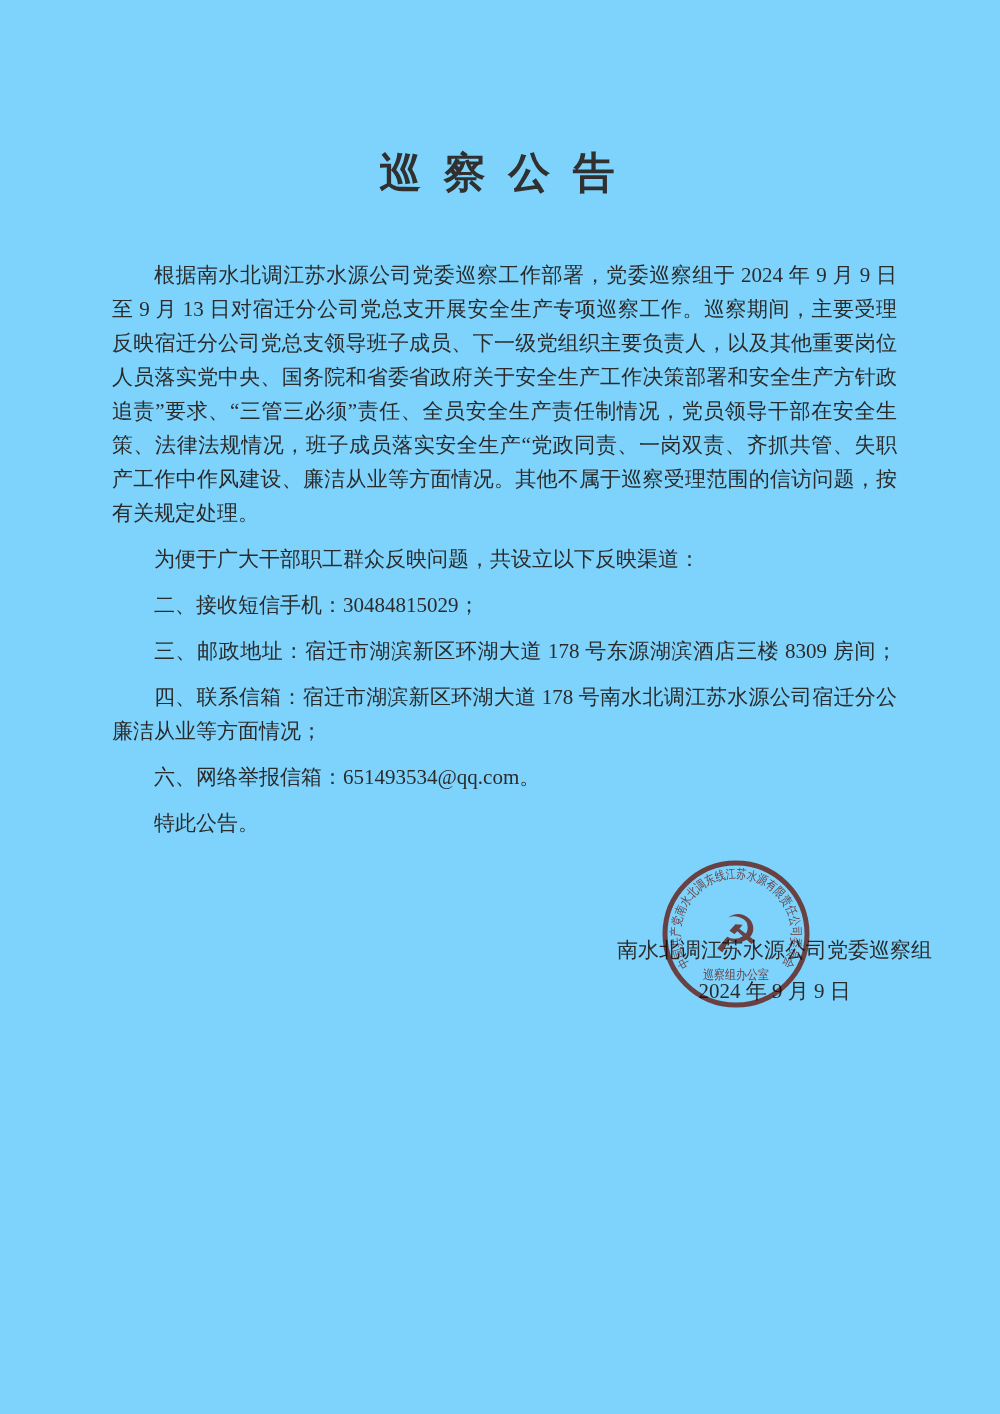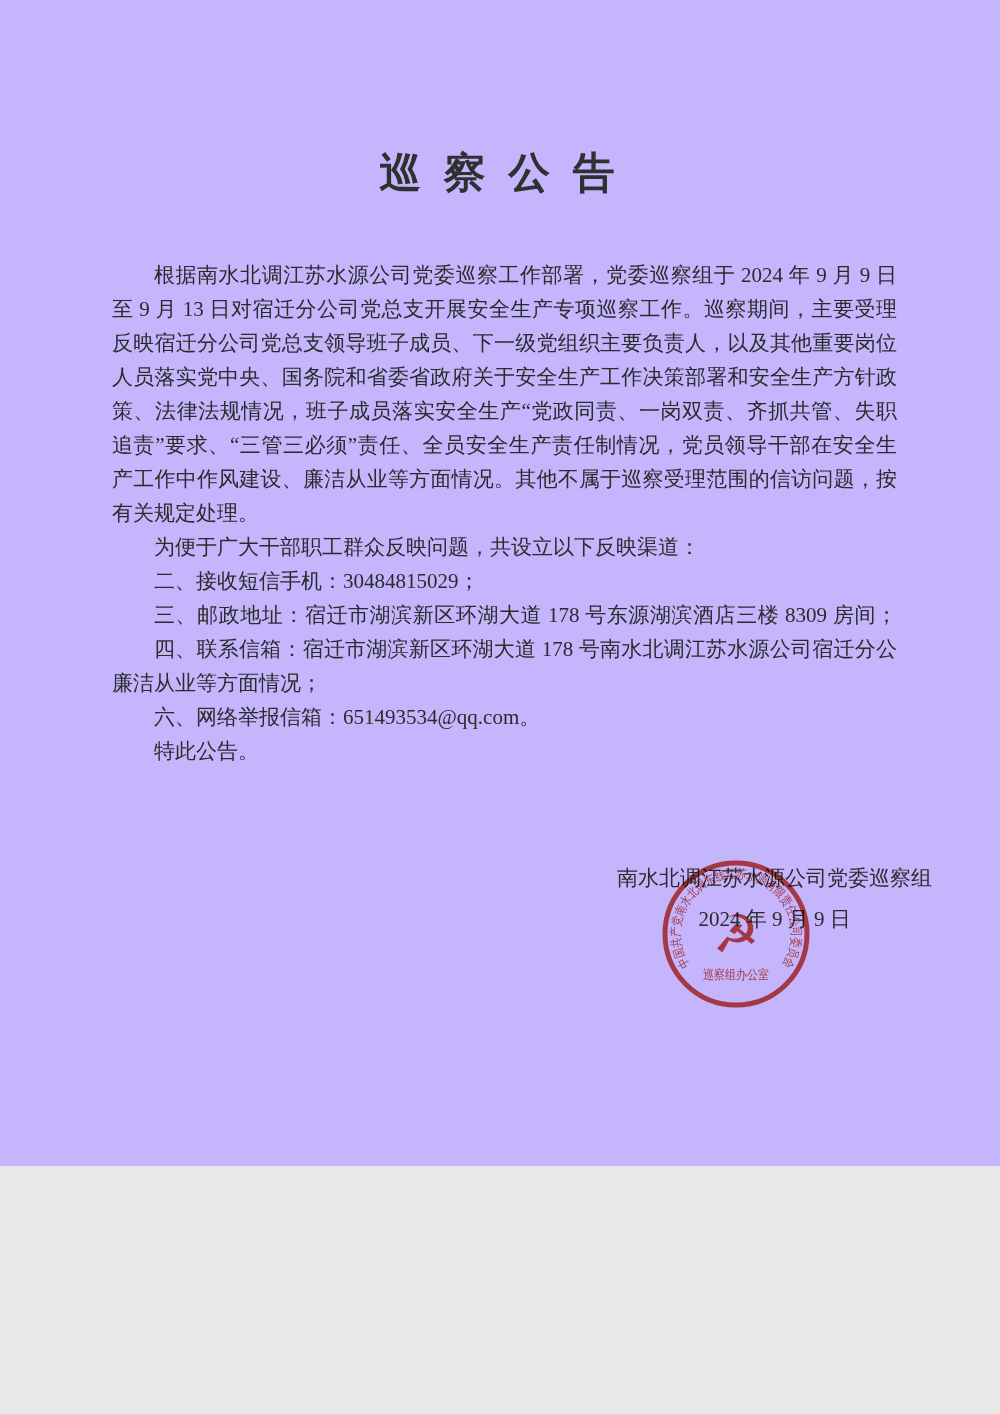--- a/index.html
+++ b/index.html
@@ -1,21 +1,21 @@
 <!DOCTYPE html>
 <html><head>
 <meta charset="utf-8">
 <style>
   html,body { margin:0; padding:0; background:#e8e8e8; }
   .page {
     position: relative;
     width: 1000px;
-    height: 1166px;
+    height: 1414px;
     margin: 0 auto;
-    background: #c4b5fd;
+    background: #7dd3fc;
     color: #2e2e2e;
     font-family: "Liberation Serif", "DejaVu Serif", serif;
     overflow: hidden;
   }
   .title {
     margin: 0;
     padding-top: 146px;
     font-size: 42px;
     line-height: 54px;
     font-weight: 700;
@@ -27,21 +27,21 @@
   .body-text {
     margin: 58px 103px 0 112px;
   }
   .ln {
     font-size: 21px;
     line-height: 34px;
     text-align: justify;
     color: #2b2b2b;
   }
   .ln.j { text-align-last: justify; }
-  .ln.ind { text-indent: 42px; }
+  .ln.ind { text-indent: 42px; margin-top: 12px; }
   .sign-area {
     margin-top: 92px;
     padding-right: 68px;
     text-align: right;
     margin-left: 32px;
   }
   .sign-block {
     display: inline-block;
     text-align: center;
   }
@@ -80,22 +80,22 @@
 
 <div class="page">
 
   <h1 class="title">巡 察 公 告</h1>
 
   <div class="body-text">
     <div class="ln ind j">根据南水北调江苏水源公司党委巡察工作部署，党委巡察组于 2024 年 9 月 9 日</div>
     <div class="ln j">至 9 月 13 日对宿迁分公司党总支开展安全生产专项巡察工作。巡察期间，主要受理</div>
     <div class="ln j">反映宿迁分公司党总支领导班子成员、下一级党组织主要负责人，以及其他重要岗位</div>
     <div class="ln j">人员落实党中央、国务院和省委省政府关于安全生产工作决策部署和安全生产方针政</div>
+    <div class="ln j">追责”要求、“三管三必须”责任、全员安全生产责任制情况，党员领导干部在安全生</div>
     <div class="ln j">策、法律法规情况，班子成员落实安全生产“党政同责、一岗双责、齐抓共管、失职</div>
-    <div class="ln j">追责”要求、“三管三必须”责任、全员安全生产责任制情况，党员领导干部在安全生</div>
     <div class="ln j">产工作中作风建设、廉洁从业等方面情况。其他不属于巡察受理范围的信访问题，按</div>
     <div class="ln">有关规定处理。</div>
     <div class="ln ind">为便于广大干部职工群众反映问题，共设立以下反映渠道：</div>
     <div class="ln ind">二、接收短信手机：30484815029；</div>
     <div class="ln ind j">三、邮政地址：宿迁市湖滨新区环湖大道 178 号东源湖滨酒店三楼 8309 房间；</div>
     <div class="ln ind j">四、联系信箱：宿迁市湖滨新区环湖大道 178 号南水北调江苏水源公司宿迁分公</div>
     <div class="ln">廉洁从业等方面情况；</div>
     <div class="ln ind">六、网络举报信箱：651493534@qq.com。</div>
     <div class="ln ind">特此公告。</div>
   </div>

